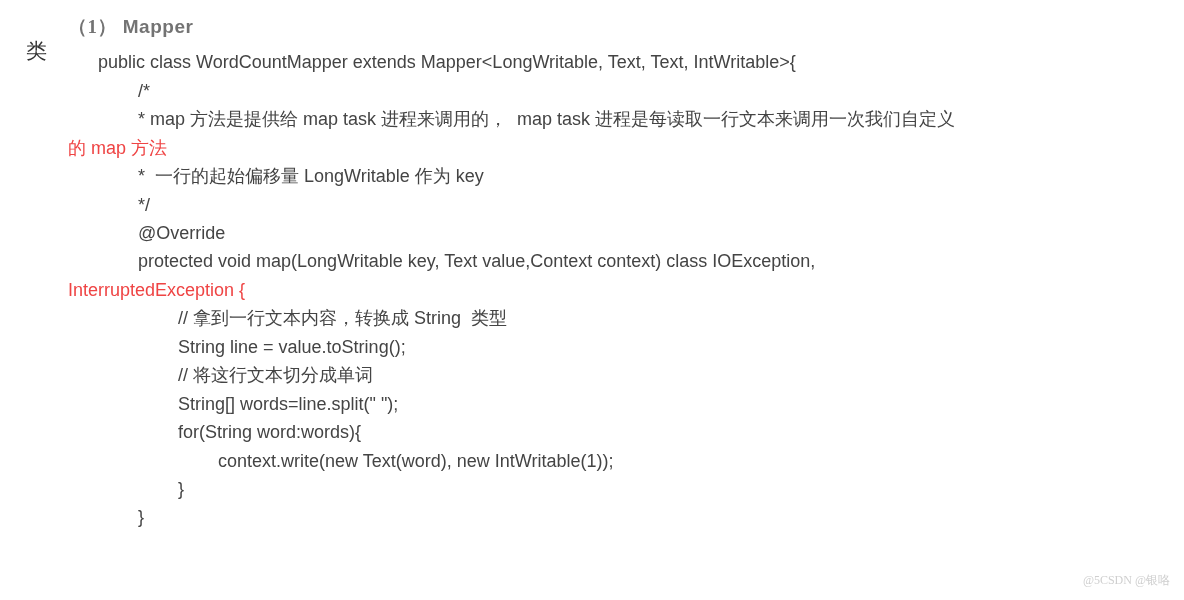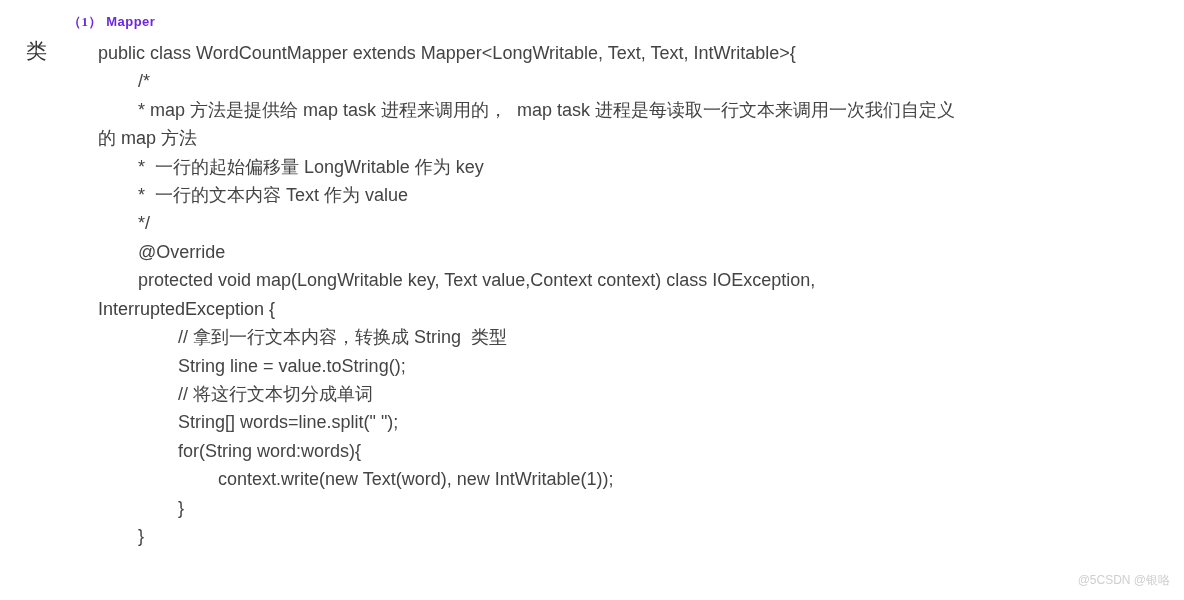--- a/index.html
+++ b/index.html
@@ -23,71 +23,69 @@
       left: 26px;
       top: 34px;
       font-size: 21px;
       color: #333;
     }
     .content {
       margin-left: 68px;
       padding-right: 20px;
     }
     .heading {
-      font-size: 13px;
+      font-size: 19px;
       font-weight: bold;
-      color: #6d28d9;
+      color: #737373;
       margin-bottom: 6px;
       letter-spacing: 0.5px;
     }
     .heading .paren {
       font-family: "SimSun", serif;
     }
     .code-block {
       font-family: Arial, "Microsoft YaHei", sans-serif;
       font-size: 18px;
       color: #444;
       line-height: 1.58;
       white-space: pre;
       margin-left: 30px;
     }
     .wrap-line {
-      margin-left: 30px;
       font-family: Arial, "Microsoft YaHei", sans-serif;
       font-size: 18px;
-      color: #404040;
+      color: #ef4444;
       line-height: 1.58;
     }
     .watermark {
       position: absolute;
       right: 14px;
       bottom: 10px;
       font-size: 12px;
       color: #cfcfcf;
-      font-family: Liberation Sans, sans-serif;
+      font-family: Liberation Serif, serif;
     }
   </style>
 </head>
 <body>
 
 <div class="side-label">类</div>
 
 <div class="content">
   <div class="heading">
     <span class="paren">（1）</span>
     <span>Mapper</span>
   </div>
 
   <div>
     <div class="code-block">public class WordCountMapper extends Mapper&lt;LongWritable, Text, Text, IntWritable&gt;{</div>
     <div class="code-block">        /*</div>
     <div class="code-block">        * map 方法是提供给 map task 进程来调用的，  map task 进程是每读取一行文本来调用一次我们自定义</div>
     <div class="wrap-line">的 map 方法</div>
     <div class="code-block">        *  一行的起始偏移量 LongWritable 作为 key</div>
-    <div class="code-block">        *  一行的文本内容 Text 作为 value</div>
     <div class="code-block">        */</div>
     <div class="code-block">        @Override</div>
     <div class="code-block">        protected void map(LongWritable key, Text value,Context context) class IOException,</div>
     <div class="wrap-line">InterruptedException {</div>
     <div class="code-block">                // 拿到一行文本内容，转换成 String  类型</div>
     <div class="code-block">                String line = value.toString();</div>
     <div class="code-block">                // 将这行文本切分成单词</div>
     <div class="code-block">                String[] words=line.split(" ");</div>
     <div class="code-block">                for(String word:words){</div>
     <div class="code-block">                        context.write(new Text(word), new IntWritable(1));</div>

